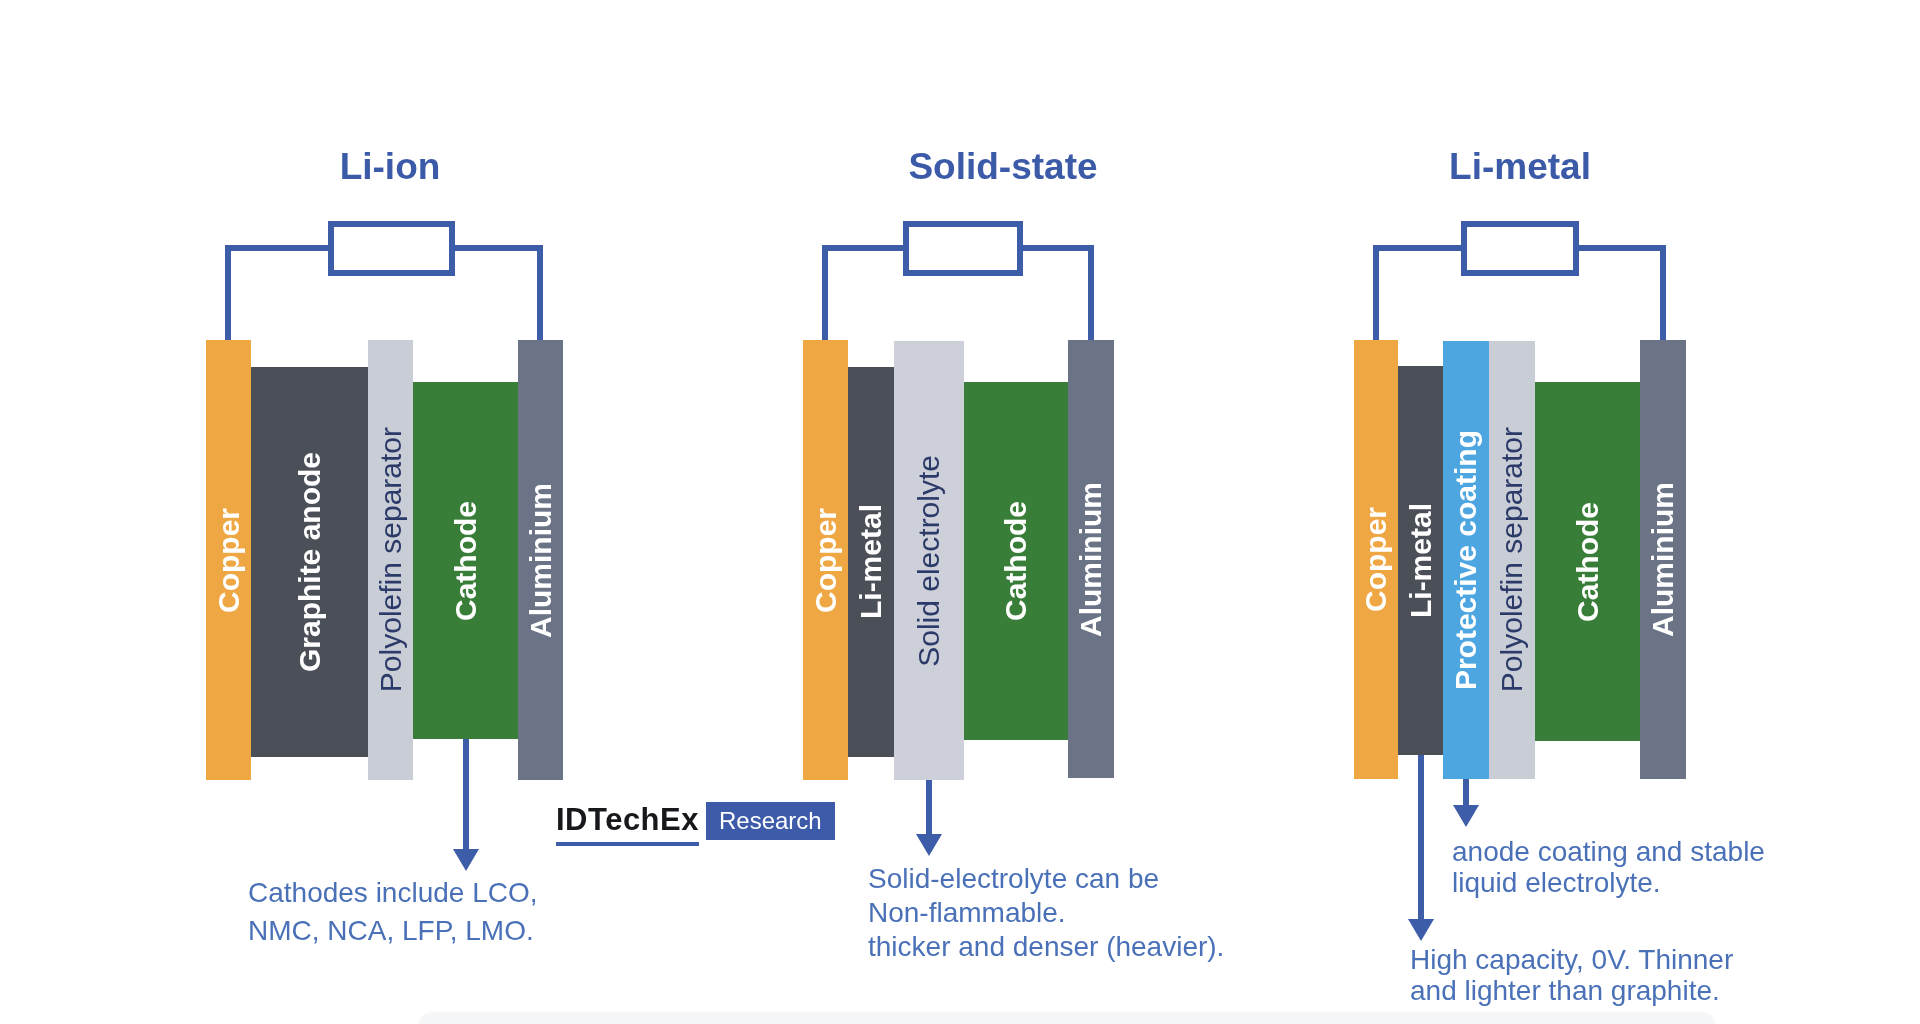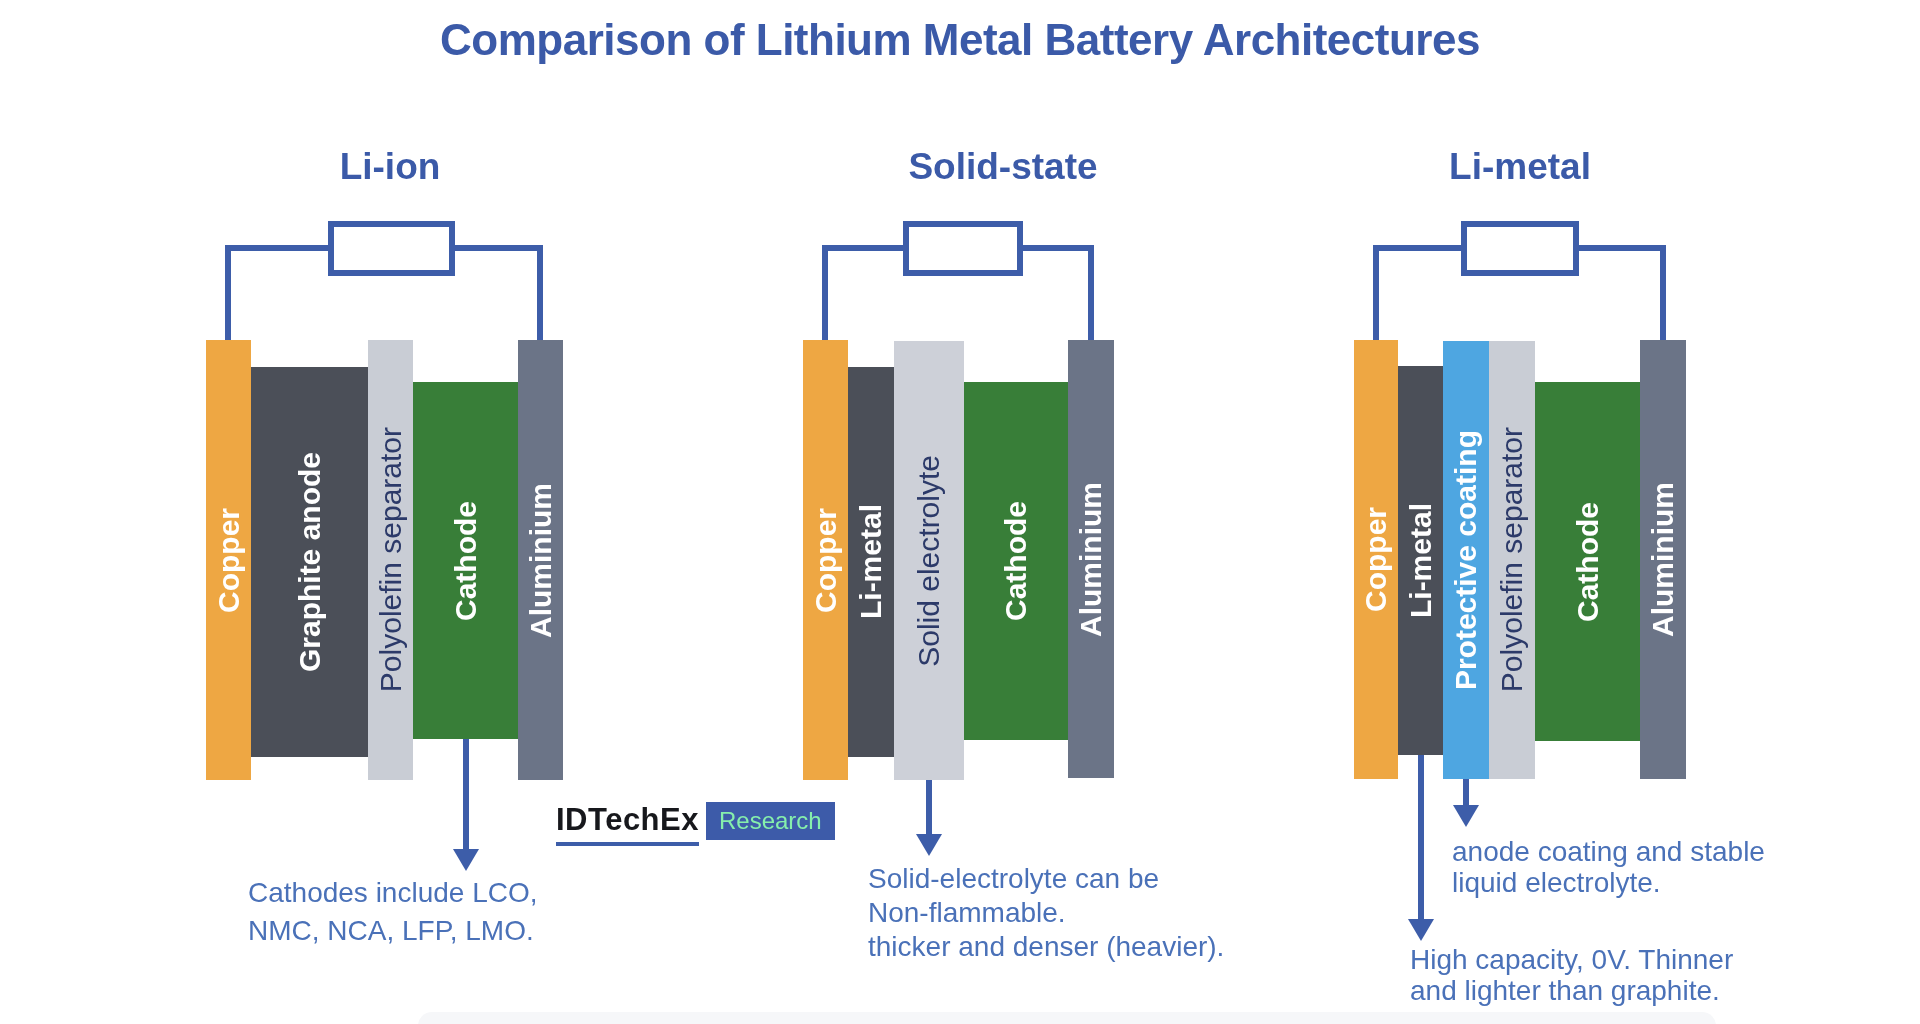--- a/index.html
+++ b/index.html
@@ -48,33 +48,32 @@
   .annot.lh34 div{line-height:34px;}
   .annot.lh31 div{line-height:31px;}
   
   .logo{display:flex;align-items:flex-start;justify-content:flex-end;}
   .logo-brand{
     color:#17181c;font-weight:bold;font-size:31px;letter-spacing:0.5px;
     padding-bottom:4px;border-bottom:4px solid var(--wire);
   }
   .logo-badge{
     margin-left:7px;height:38px;padding:0 13px;display:flex;align-items:center;
-    color:#86efac;font-size:24px;
+    color:#ffffff;font-size:24px;
   }
   
   .bottom-card{
     left:418px;top:1012px;width:1298px;height:14px;
     background:#f6f7f9;border-radius:24px 24px 0 0;
   }
 </style>
 </head>
 <body style="--wire: #3D5DA9; --title: #3B5AA8; --annot: #4A71B8; background: rgb(255, 255, 255);">
 
 <div class="abs heading">
-  <div>Comparison of Lithium Metal Battery Architectures</div>
 </div>
 
 <div class="abs bat-title" style="left:240px;">Li-ion</div>
 
 <div class="abs resistor" style="left:328px;top:221px;width:127px;height:55px;"></div>
 <div class="abs wire" style="left:225px;top:245px;width:103px;height:6px;"></div>
 <div class="abs wire" style="left:225px;top:245px;width:6px;height:95px;"></div>
 <div class="abs wire" style="left:455px;top:245px;width:88px;height:6px;"></div>
 <div class="abs wire" style="left:537px;top:245px;width:6px;height:95px;"></div>
 

